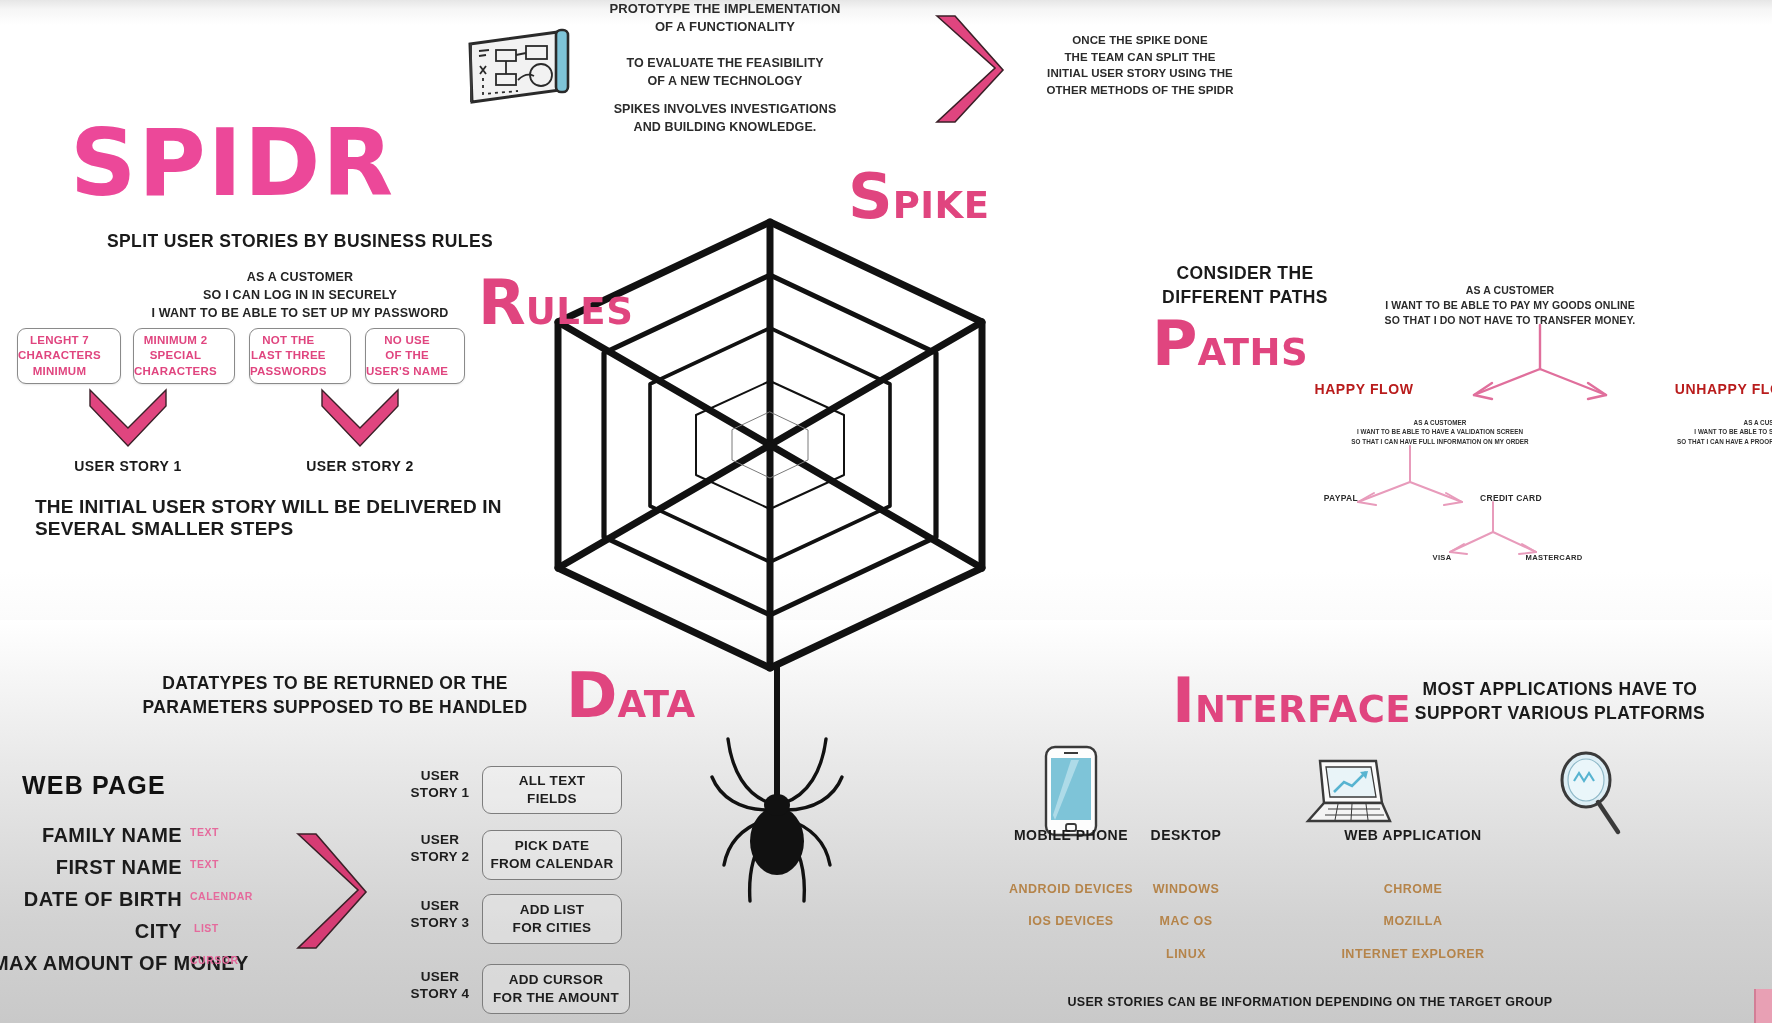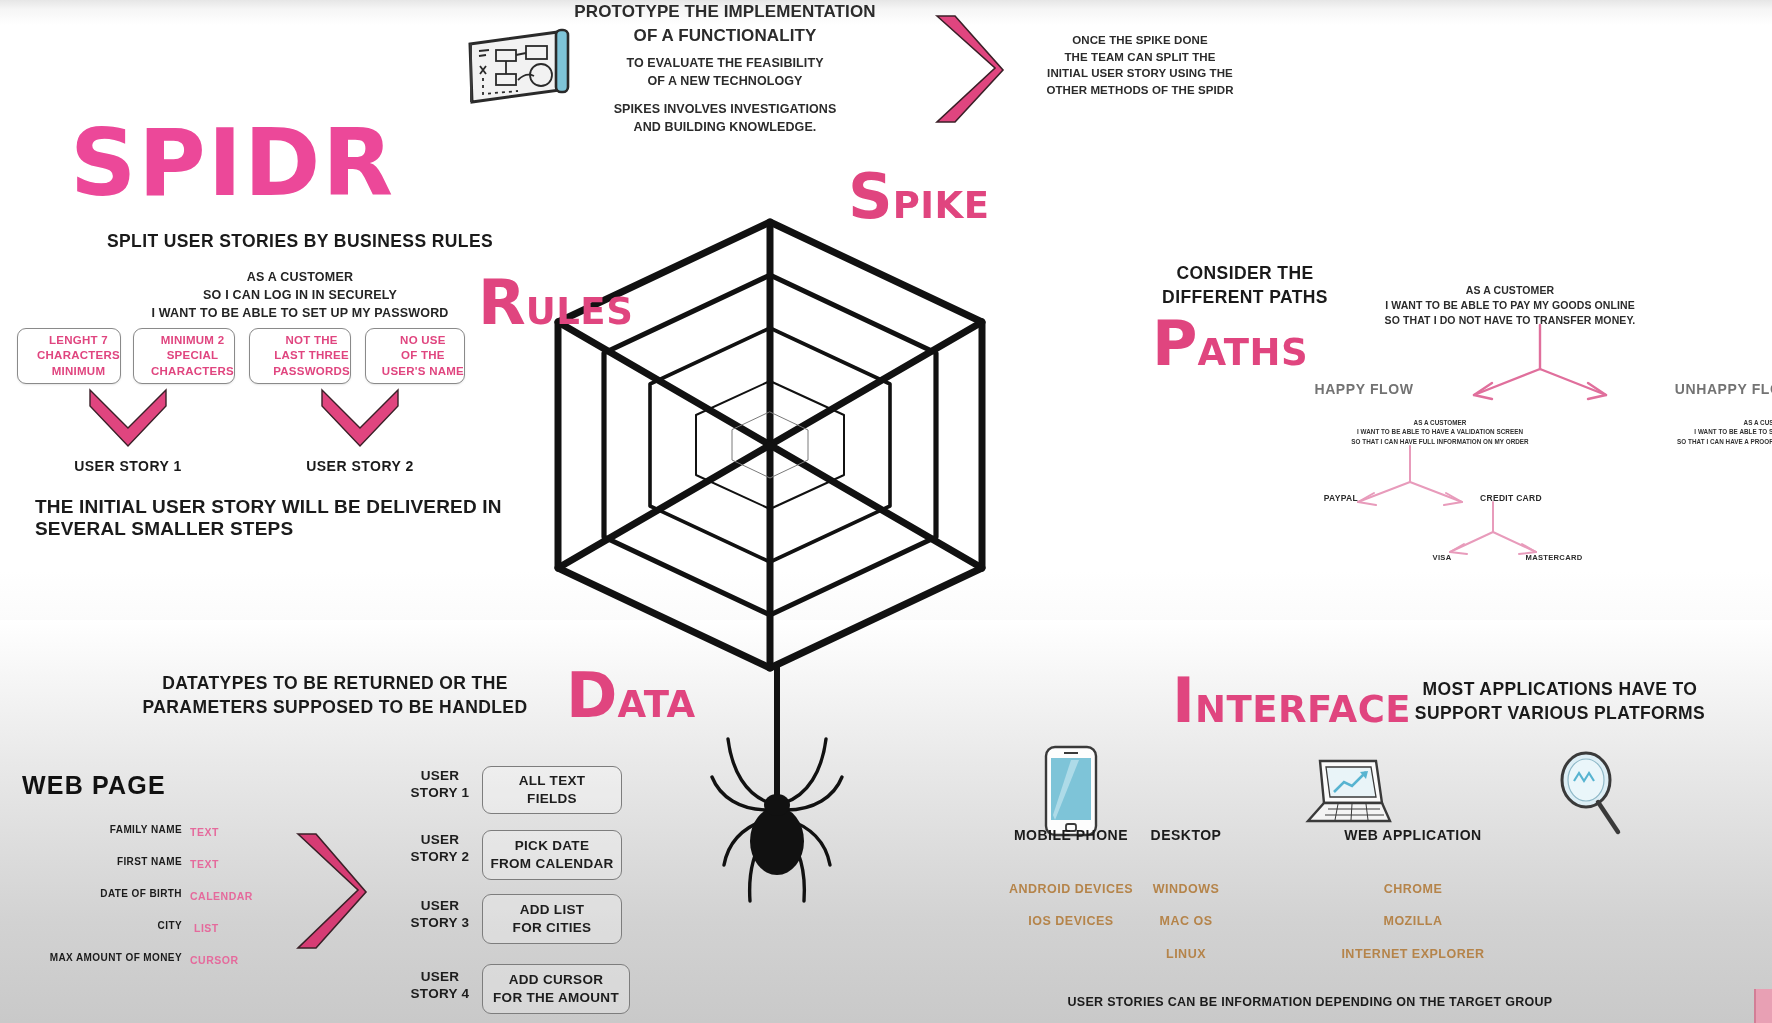--- a/index.html
+++ b/index.html
@@ -53,21 +53,21 @@
   }
   .label-sm{
     position:absolute;font-size:8.5px;font-weight:bold;letter-spacing:0.3px;
     color:#2b2b2b;text-align:center;white-space:nowrap;
   }
 
   
   .rule-box{
     position:absolute;border:1.4px solid #8a8a8a;border-radius:9px;
     background:#ffffff;
-    display:flex;align-items:center;justify-content:flex-end;
+    display:flex;align-items:center;justify-content:flex-start;
     text-align:center;
     font-size:11.5px;font-weight:bold;letter-spacing:0.25px;line-height:1.32;
     color:#e0457f;
     box-shadow:0 1px 2px rgba(0,0,0,.10);
   }
   .ds-box{
     position:absolute;border:1.4px solid #7d7d7d;border-radius:9px;
     background:rgba(255,255,255,.25);
     display:flex;align-items:center;justify-content:center;
     text-align:center;
@@ -80,35 +80,35 @@
   }
 
   
   .spidr-word{position:absolute;white-space:nowrap;color:#e0457f;
     font-family:"DejaVu Sans", sans-serif;font-weight:bold;}
   .spidr-word .cap{font-size:62px;line-height:1;}
   .spidr-word .rest{font-size:37px;line-height:1;letter-spacing:0.5px;}
 
   
   .wp-title{position:absolute;font-size:25px;font-weight:bold;letter-spacing:1.2px;color:#111;}
-  .wp-field{position:absolute;font-size:10px;font-weight:bold;letter-spacing:0.4px;color:#1b1b1b;
+  .wp-field{position:absolute;font-size:20px;font-weight:bold;letter-spacing:0.4px;color:#1b1b1b;
     text-align:right;white-space:nowrap;}
   .wp-type{position:absolute;font-size:10.5px;font-weight:bold;letter-spacing:0.5px;color:#e56a9c;
     text-align:left;white-space:nowrap;}
 
   
   .plat-name{position:absolute;font-size:14px;font-weight:bold;letter-spacing:0.5px;
     color:#1b1b1b;text-align:center;white-space:nowrap;}
   .plat-item{position:absolute;font-size:12.5px;font-weight:bold;letter-spacing:0.5px;
     color:#b5844a;text-align:center;white-space:nowrap;}
   .foot-note{position:absolute;font-size:12.5px;font-weight:bold;letter-spacing:0.3px;
     color:#1b1b1b;text-align:center;white-space:nowrap;}
 
   .flow-lab{position:absolute;font-size:14px;font-weight:bold;letter-spacing:0.6px;
-    color:#737373;text-align:center;white-space:nowrap;}
+    color:#b91c1c;text-align:center;white-space:nowrap;}
 
   svg{display:block;overflow:visible;}
   .corner-tab{position:absolute;right:0;bottom:0;width:16px;height:34px;
     background:#e8a0b4;border-left:2px solid #d37e96;}
 </style>
 </head>
 <body>
 
 <div id="stage">
 
@@ -233,21 +233,21 @@
         <circle cx="79" cy="53" r="11"></circle>
         <path d="M56 58 q8 -8 16 -4"></path>
         <line x1="17" y1="29" x2="27" y2="28"></line>
         <line x1="17" y1="34" x2="24" y2="33"></line>
         <path d="M18 44 L24 52 M24 44 L18 52"></path>
         <path d="M21 56 L21 72 L56 69" stroke-dasharray="3 4"></path>
       </g>
     </svg>
   </div>
 
-  <div class="tiny-txt" style="left:555px;top:0px;width:340px;font-size:17px;line-height:1.4;">
+  <div class="tiny-txt" style="left:555px;top:0px;width:340px;font-size:13px;line-height:1.4;">
     <div>PROTOTYPE THE IMPLEMENTATION</div>
     <div>OF A FUNCTIONALITY</div>
   </div>
   <div class="tiny-txt" style="left:555px;top:55px;width:340px;font-size:12.5px;line-height:1.4;">
     <div>TO EVALUATE THE FEASIBILITY</div>
     <div>OF A NEW TECHNOLOGY</div>
   </div>
   <div class="tiny-txt" style="left:555px;top:101px;width:340px;font-size:12.5px;line-height:1.4;">
     <div>SPIKES INVOLVES INVESTIGATIONS</div>
     <div>AND BUILDING KNOWLEDGE.</div>

